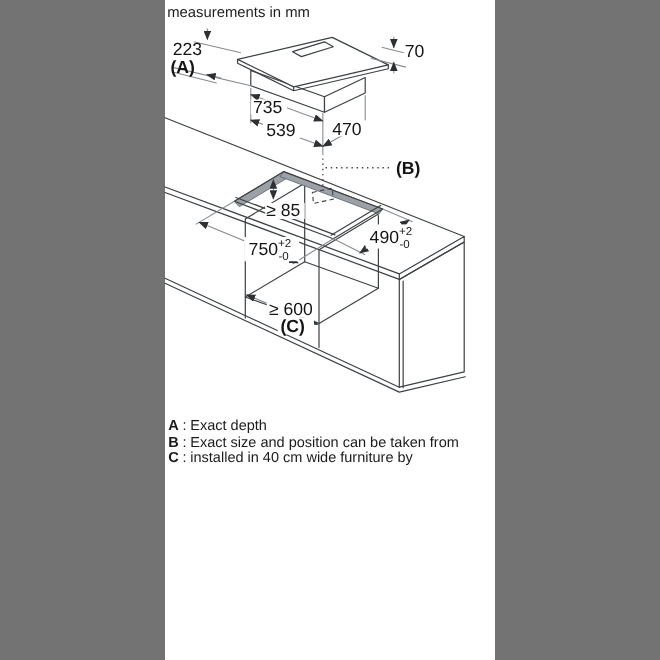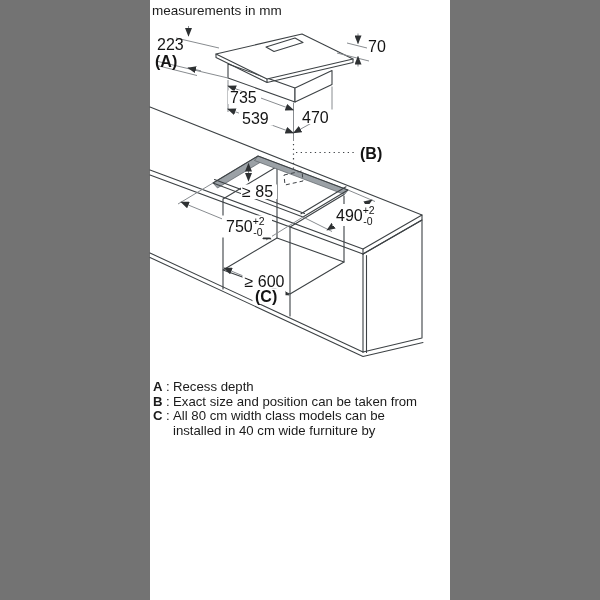--- a/index.html
+++ b/index.html
@@ -120,33 +120,32 @@
         <text class="t tb" x="255" y="301.5">(C)</text>
         <text class="t tb" x="360" y="158.5">(B)</text>
       </g>
     </svg>
 
     <div class="notes">
         <div class="note">
           <span class="nk">A</span>
           <span>:</span>
           <div>
-            <div>Recess depth</div>
+            <div>Exact depth</div>
           </div>
         </div>
         <div class="note">
           <span class="nk">B</span>
           <span>:</span>
           <div>
             <div>Exact size and position can be taken from</div>
           </div>
         </div>
         <div class="note">
           <span class="nk">C</span>
           <span>:</span>
           <div>
-            <div>All 80 cm width class models can be</div>
             <div>installed in 40 cm wide furniture by</div>
           </div>
         </div>
       </div>
   </div>
 </div>
 
 </body></html>

